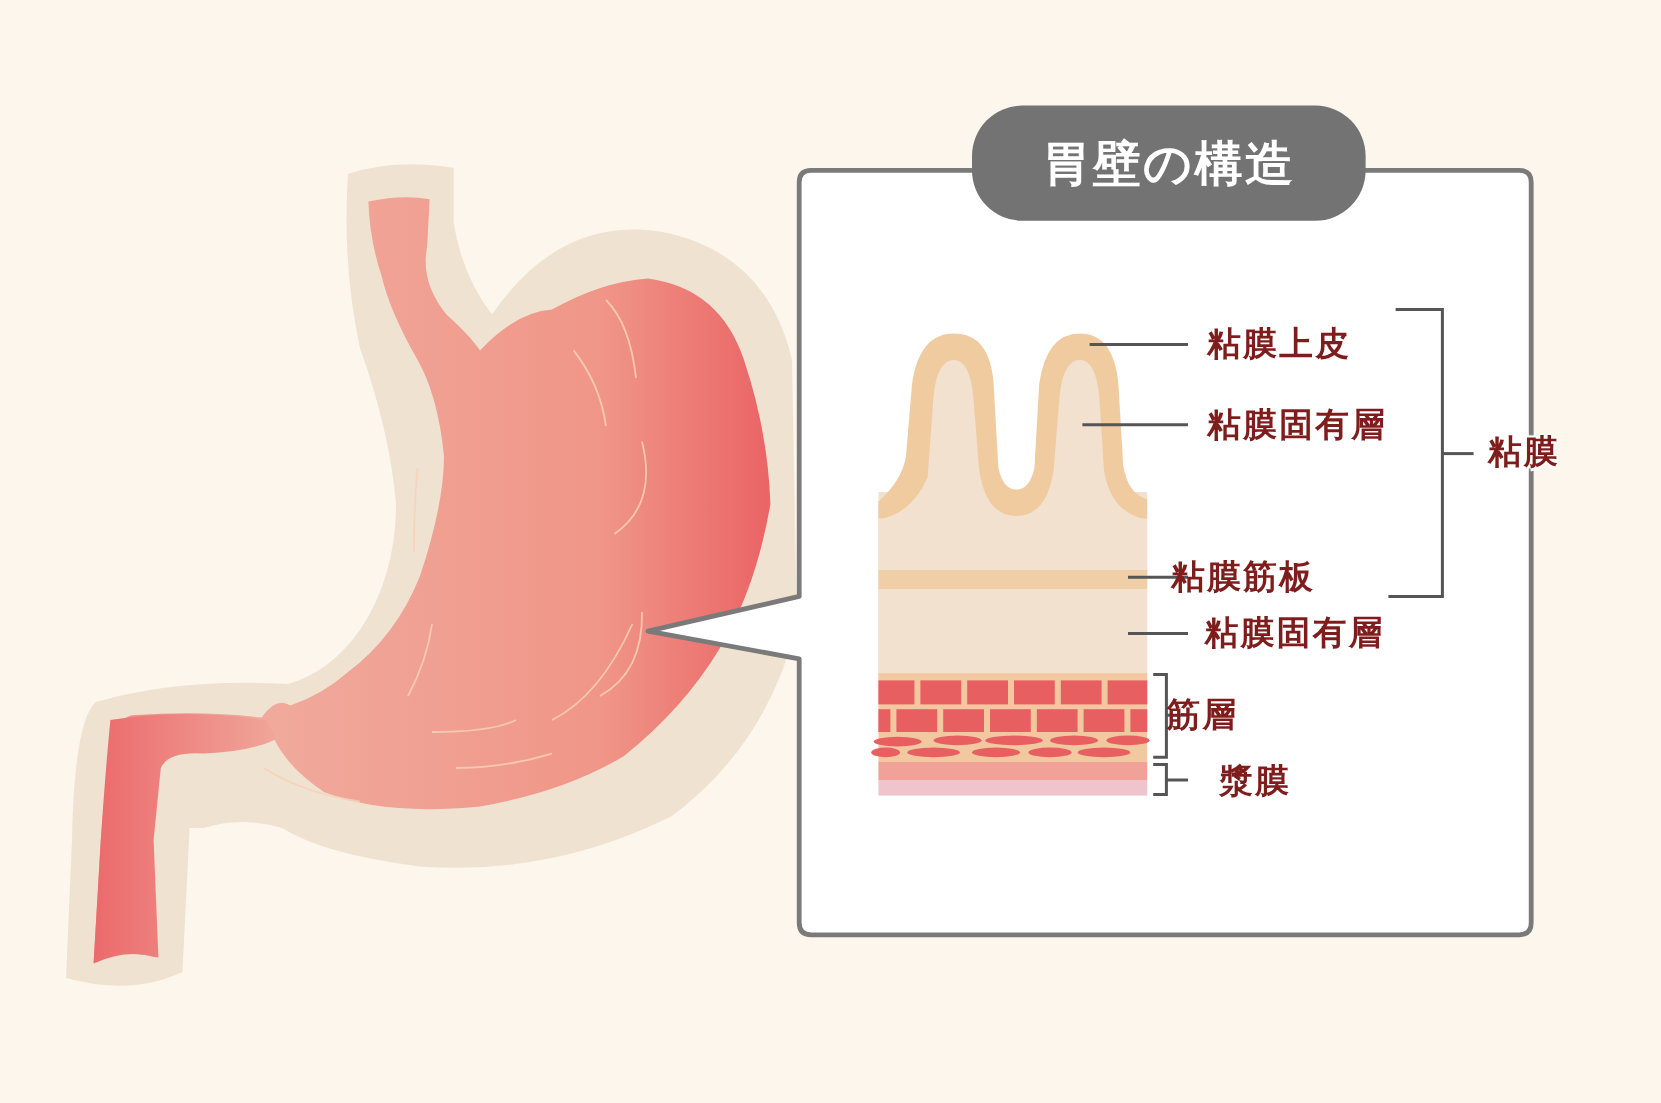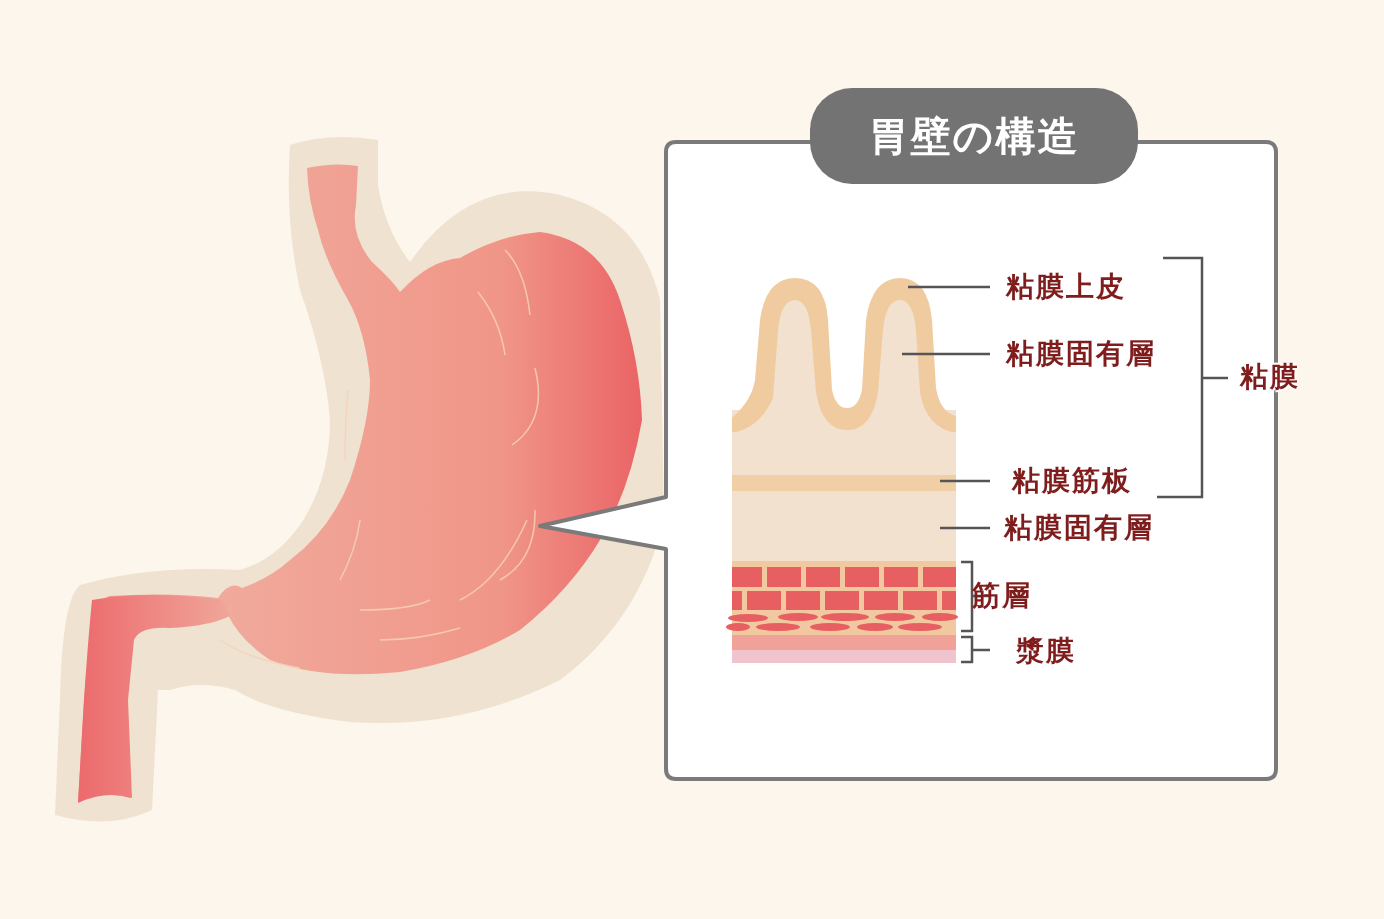--- a/index.html
+++ b/index.html
@@ -225,19 +225,19 @@
 
       <polyline points="961,637 972,637 972,662 961,662"></polyline>
       <line x1="972" y1="650" x2="990" y2="650"></line>
     </g>
   </svg>
 
   <div class="title-pill">胃壁の構造</div>
 
   <div class="label" style="left:1006px; top:273px;">粘膜上皮</div>
   <div class="label" style="left:1006px; top:340px;">粘膜固有層</div>
-  <div class="label" style="left:1012px; top:467px;">粘膜筋板</div>
+  <div class="label" style="left:976px; top:467px;">粘膜筋板</div>
   <div class="label" style="left:1004px; top:514px;">粘膜固有層</div>
   <div class="label" style="left:972px; top:582px;">筋層</div>
   <div class="label" style="left:1016px; top:637px;">漿膜</div>
   <div class="label outlined" style="left:1240px; top:363px;">粘膜</div>
 
 </div>
 
 </body></html>

